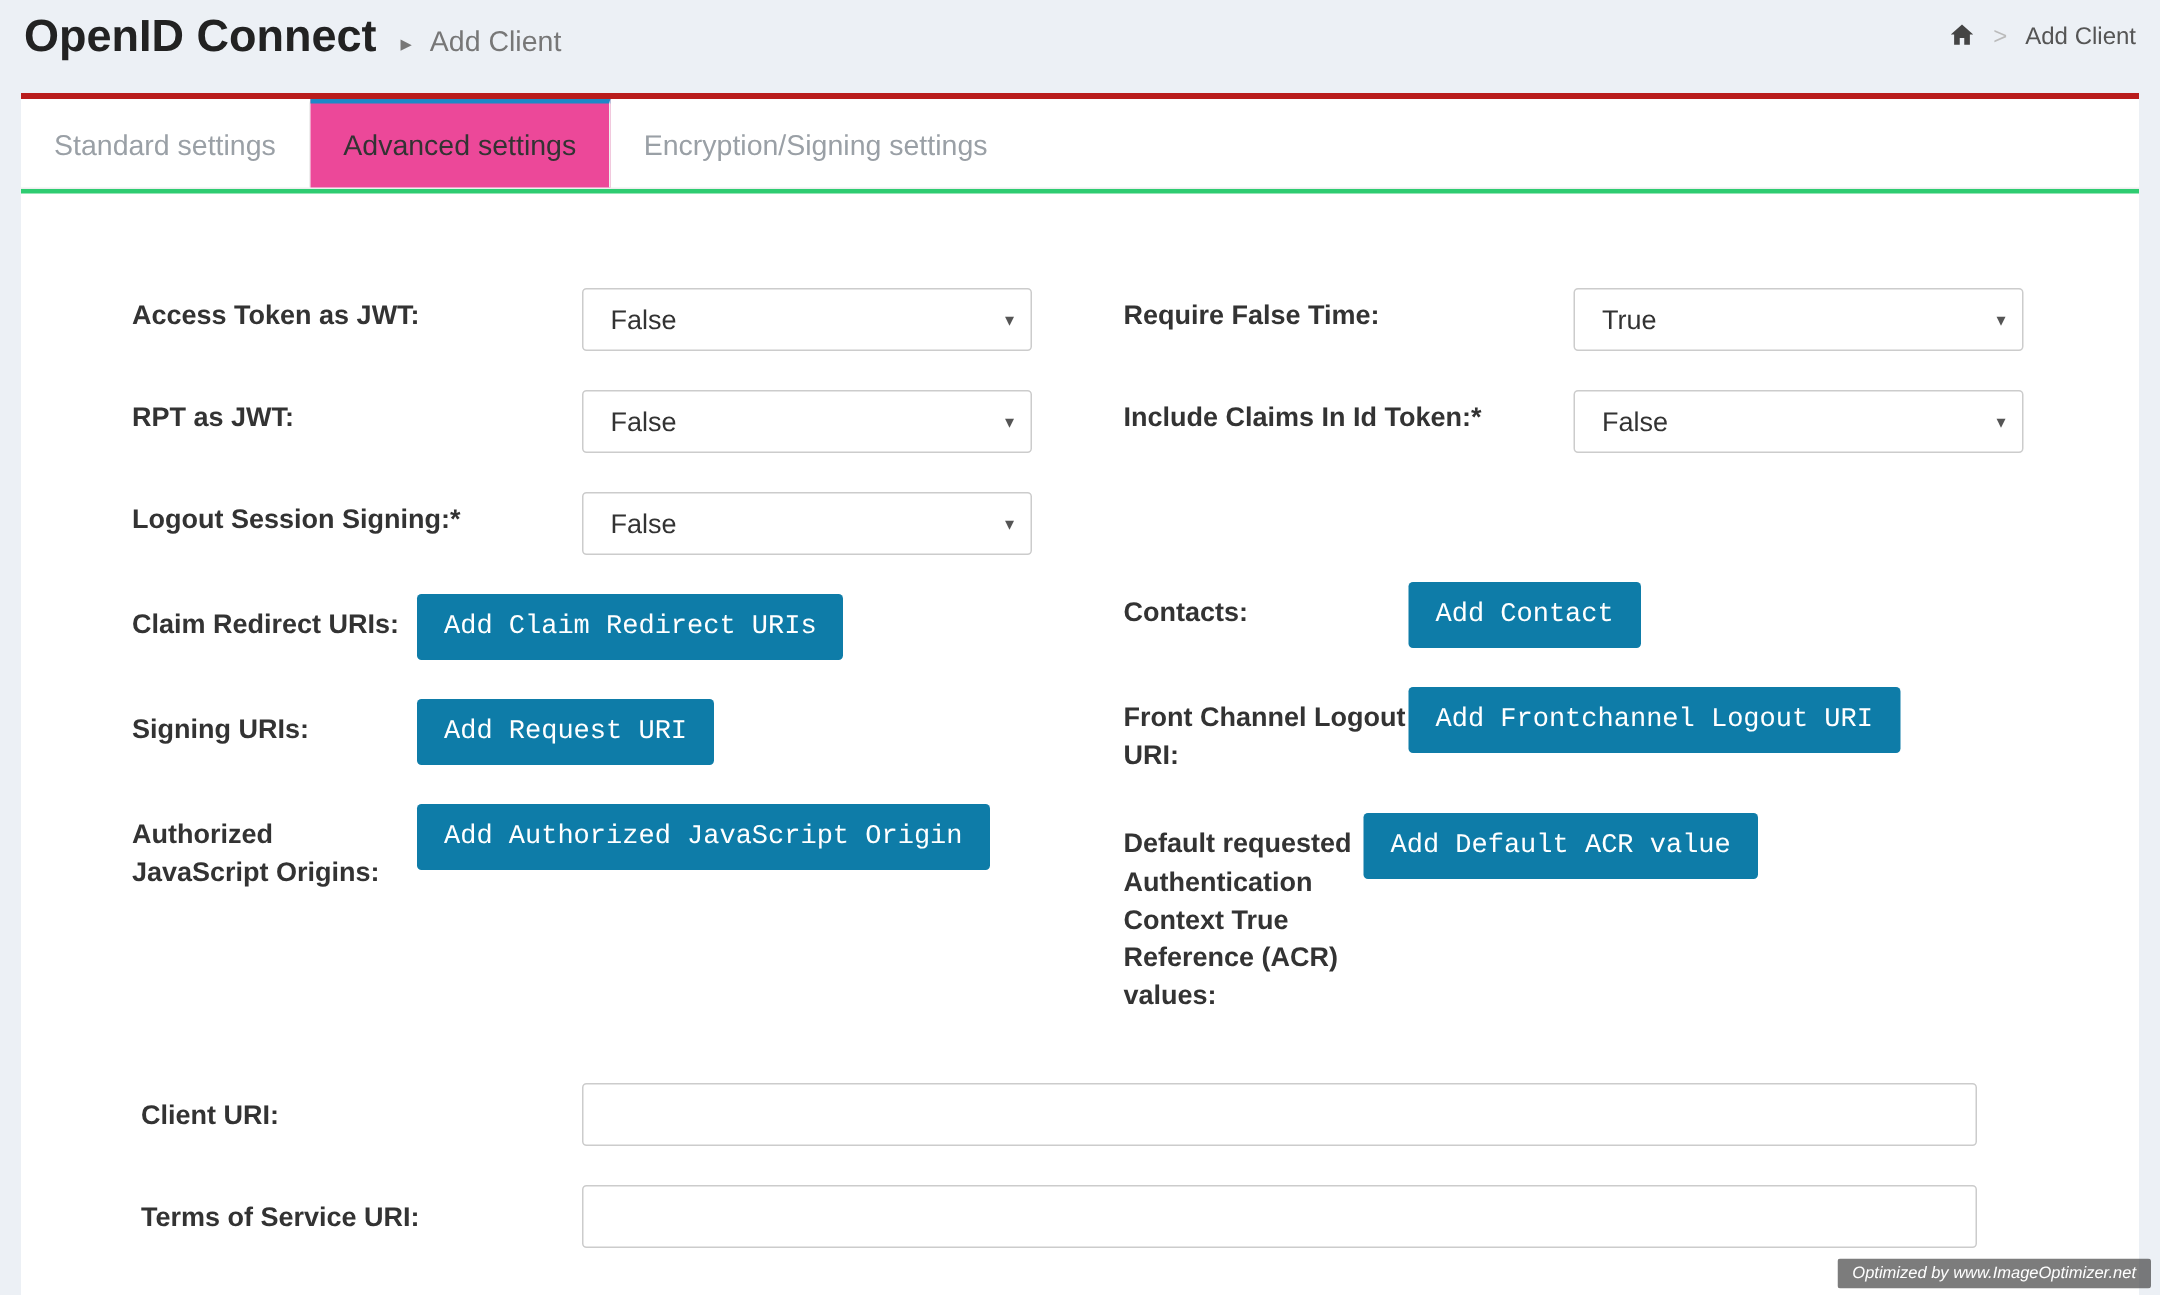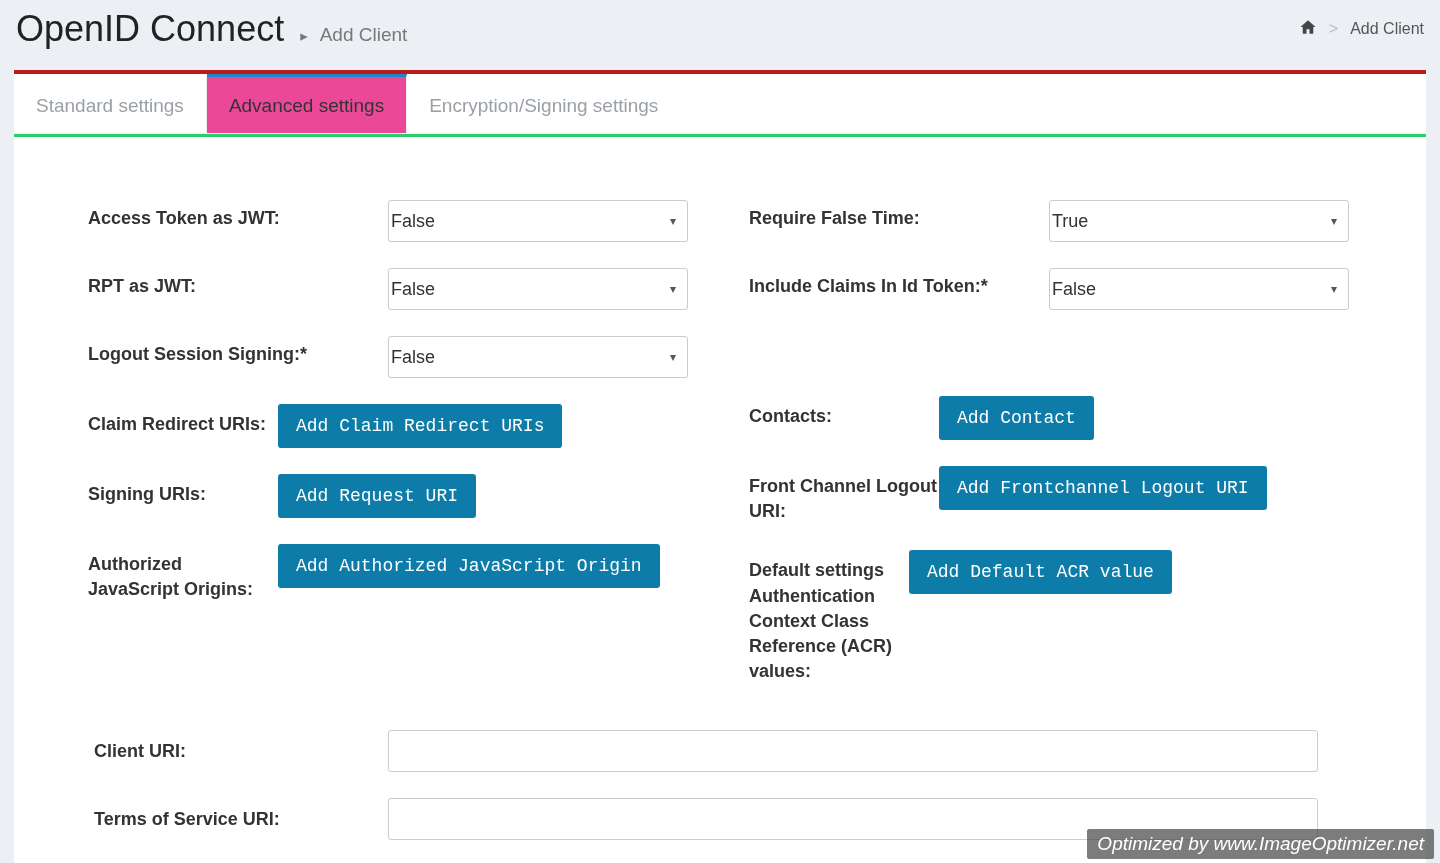--- a/index.html
+++ b/index.html
@@ -1,45 +1,45 @@
 <!DOCTYPE html>
 <html><head>
 <meta charset="utf-8">
 <style>
 * { box-sizing: border-box; margin: 0; padding: 0; }
 body { font-family: -apple-system, "Helvetica Neue", Arial, sans-serif; background: #ecf0f5; color: #333; }
 .page-header { display: flex; justify-content: space-between; align-items: center; padding: 8px 16px 12px 16px; }
 .title-wrap { display: flex; align-items: baseline; gap: 10px; }
-.page-title { font-size: 36px; font-weight: 400; color: #222; }
+.page-title { font-size: 30px; font-weight: 700; color: #222; }
 .caret { font-size: 15px; color: #777; margin: 0 2px 0 6px; }
 .page-subtitle { font-size: 19px; color: #777; font-weight: 400; }
 .breadcrumb { display: flex; align-items: center; gap: 12px; font-size: 16px; color: #555; }
 .breadcrumb .sep { color: #bbb; }
 .home-icon svg { width: 18px; height: 18px; fill: #444; }
 .panel { margin: 8px 14px; background: #fff; border-top: 4px solid #b91c1c; }
 .tabs { display: flex; border-bottom: 1px solid #eee; padding: 0; }
 .tab { padding: 18px 22px 16px 22px; font-size: 19px; color: #9aa0a6; cursor: pointer; border-top: 3px solid transparent; border-right: 1px solid #eee; }
 .tab:last-child { border-right: none; }
 .tab.active { color: #333; border-top: 3px solid #1e88c7; background: #ec4899; }
 .tab-divider { border-bottom: 3px solid #2ecc71; }
 .form-area { padding: 26px 56px 24px 74px; }
 .cols { display: flex; gap: 40px; }
 .col { flex: 1; margin-top: 37px; }
 .row { display: flex; align-items: flex-start; margin-bottom: 26px; }
 .row .lbl { width: 300px; font-weight: 700; font-size: 18px; color: #333; padding-top: 8px; }
 .row .ctl { flex: 1; }
 .row-narrow .lbl { width: 190px; line-height: 1.4; }
-select.drop { width: 300px; height: 42px; border: 1px solid #ccc; border-radius: 3px; padding: 0 2px; font-size: 18px; color: #333; background: #fff; appearance: none; -webkit-appearance: none; }
+select.drop { width: 300px; height: 42px; border: 1px solid #ccc; border-radius: 3px; padding: 0 18px; font-size: 18px; color: #333; background: #fff; appearance: none; -webkit-appearance: none; }
 .select-wrap { position: relative; display: inline-block; }
 .select-wrap::after { content: "▾"; position: absolute; right: 12px; top: 50%; transform: translateY(-50%); color: #555; font-size: 12px; pointer-events: none; }
 .btn { background: #0e7ca8; color: #fff; border: none; border-radius: 3px; padding: 12px 18px; font-size: 18px; cursor: pointer; font-family: Liberation Mono, monospace; }
 .full-row { display: flex; align-items: center; margin-bottom: 26px; }
 .full-row .lbl { width: 300px; font-weight: 700; font-size: 18px; padding-left: 6px; }
 .full-row input[type=text] { flex: 1; height: 42px; border: 1px solid #ccc; border-radius: 3px; padding: 0 12px; font-size: 18px; max-width: 930px; }
-.watermark { position: fixed; right: 6px; bottom: 4px; background: rgba(80,80,80,0.75); color: #fff; font-size: 19px; padding: 4px 10px; border-radius: 2px; font-style: italic; }
+.watermark { position: fixed; right: 6px; bottom: 4px; background: rgba(80,80,80,0.75); color: #fff; font-size: 11px; padding: 4px 10px; border-radius: 2px; font-style: italic; }
 </style>
 </head>
 <body>
 
 <div class="page-header">
   <div class="title-wrap">
     <span class="page-title">OpenID Connect</span>
     <span class="caret">▸</span>
     <span class="page-subtitle">Add Client</span>
   </div>
@@ -104,21 +104,21 @@
         <div style="height:60px"></div>
         <div class="row row-narrow">
           <div class="lbl">Contacts:</div>
           <div class="ctl"><button class="btn">Add Contact</button></div>
         </div>
         <div class="row row-narrow">
           <div class="lbl">Front Channel Logout URI:</div>
           <div class="ctl"><button class="btn">Add Frontchannel Logout URI</button></div>
         </div>
         <div class="row row-narrow">
-          <div class="lbl" style="width:160px">Default settings Authentication Context Class Reference (ACR) values:</div>
+          <div class="lbl" style="width:160px">Default requested Authentication Context True Reference (ACR) values:</div>
           <div class="ctl"><button class="btn">Add Default ACR value</button></div>
         </div>
       </div>
     </div>
 
     <div style="height:20px"></div>
 
     <div class="full-row">
       <div class="lbl">Client URI:</div>
       <input type="text" value="" style="">

